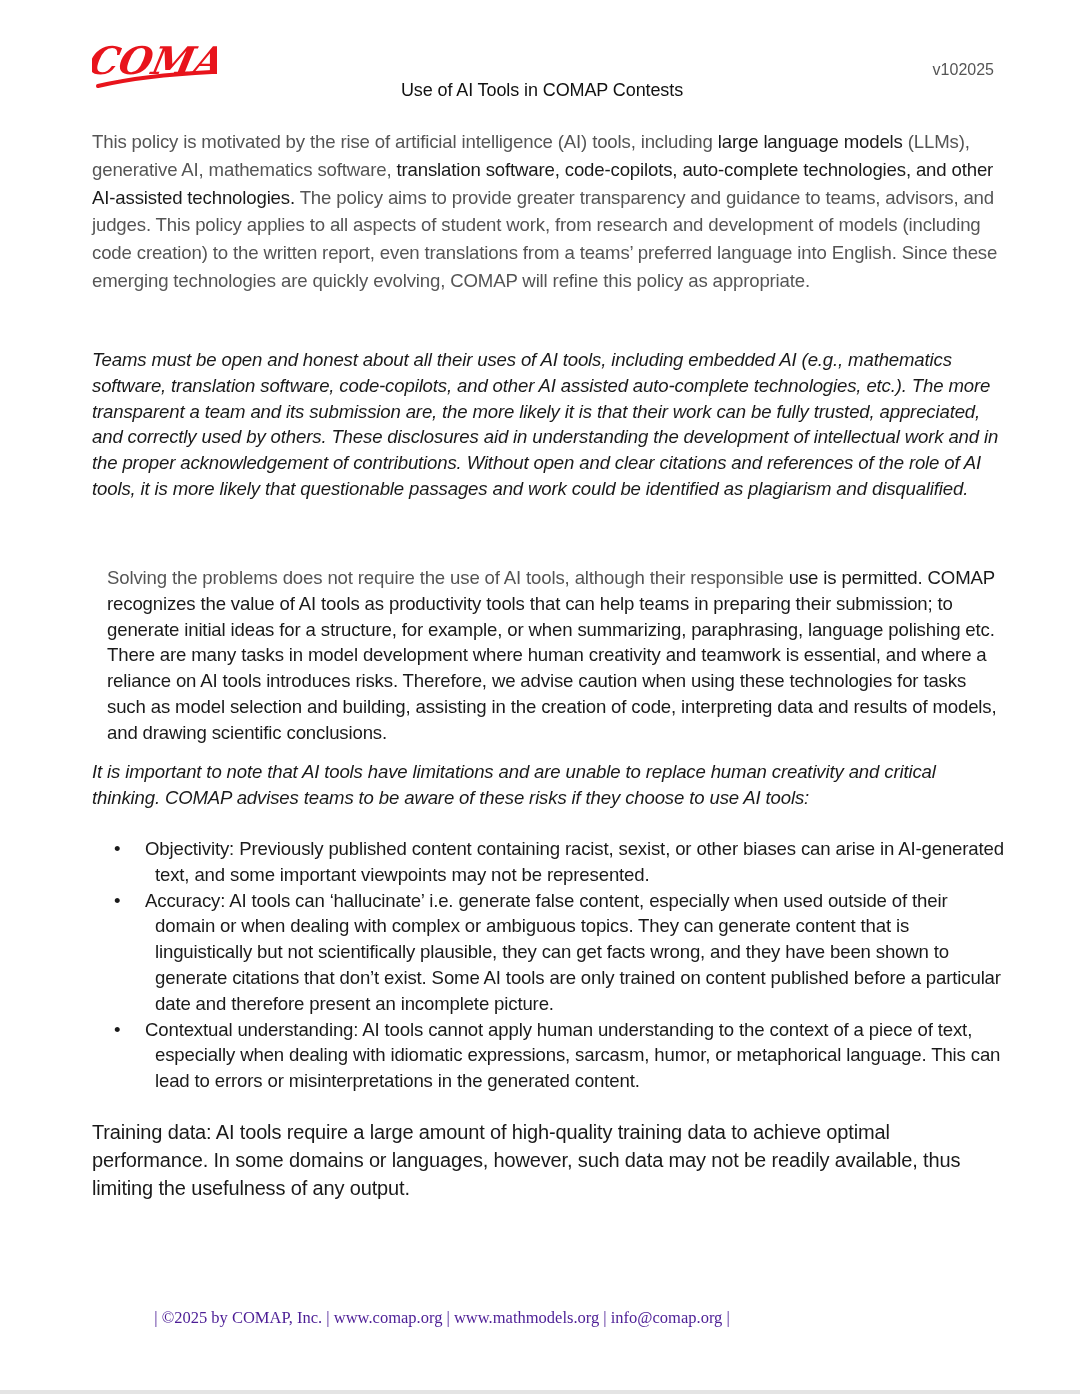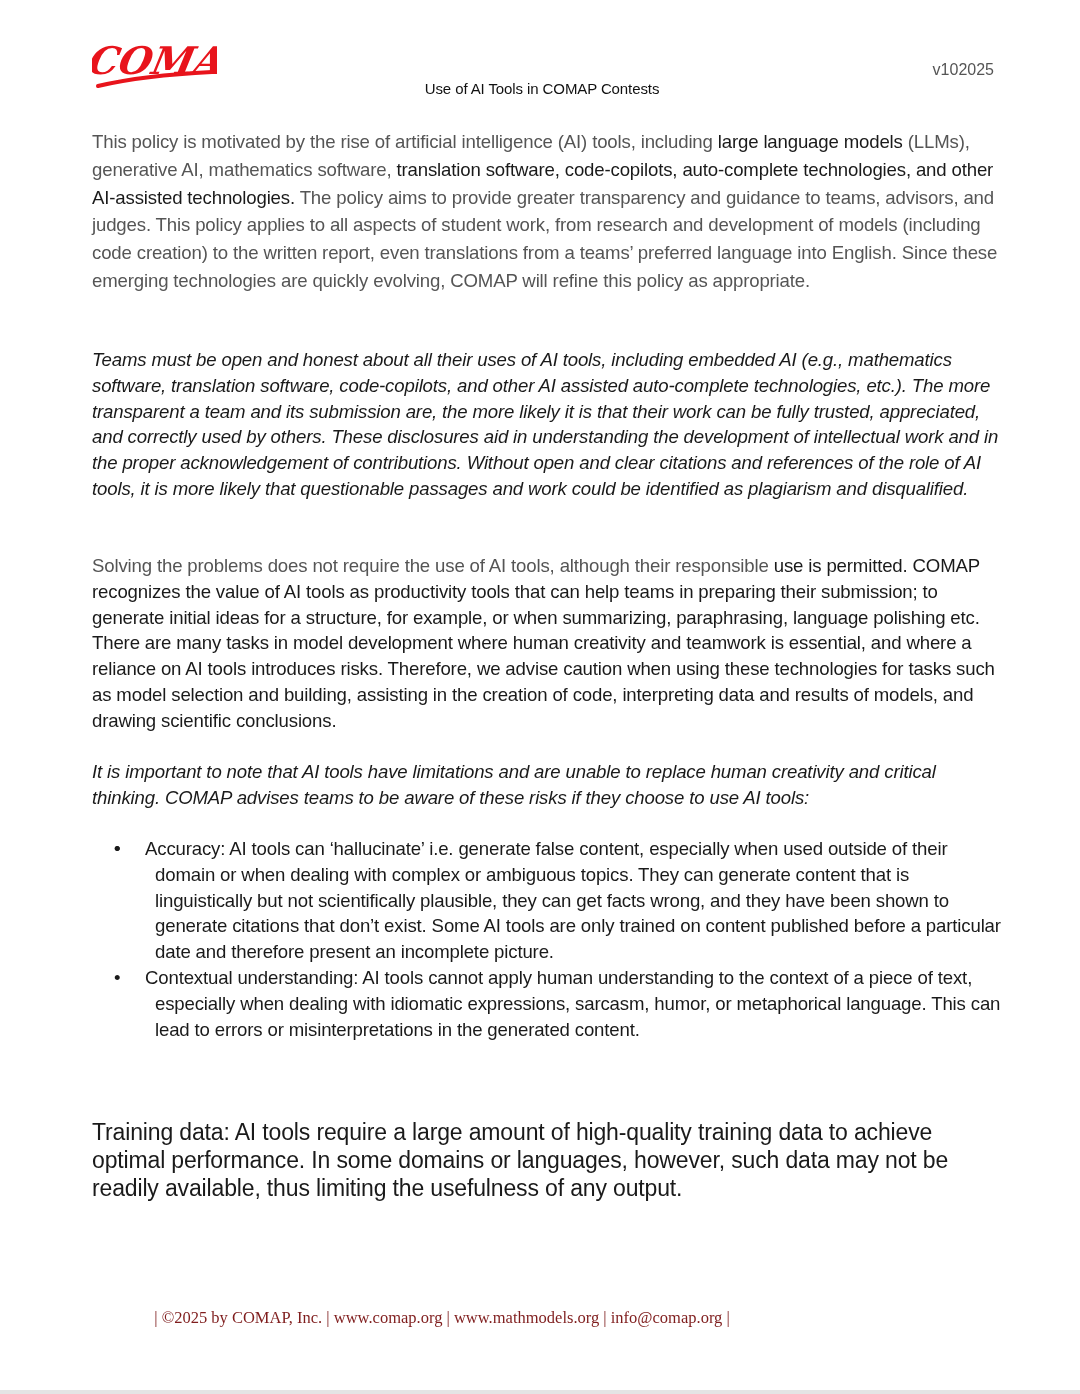--- a/index.html
+++ b/index.html
@@ -8,40 +8,40 @@
       font-family: "Liberation Sans", "DejaVu Sans", sans-serif;
     }
     .page {
       position: absolute; left: 0; top: 0; width: 1080px; height: 1390px;
       background: #ffffff;
     }
     .logo { position: absolute; left: 92px; top: 30px; width: 125px; height: 62px; }
     .version { position: absolute; right: 86px; top: 61px; font-size: 16px; color: #555; }
     .title {
       position: absolute; left: 0; width: 1080px; top: 80px; text-align: center;
-      font-size: 15px; color: #111; letter-spacing: -0.1px;
+      font-size: 18px; color: #111; letter-spacing: -0.1px;
     }
     .title span { position: relative; left: 2px; }
     .body { position: absolute; left: 92px; top: 128px; width: 910px; }
     p { margin: 0; font-size: 18.6px; line-height: 25.8px; color: #1a1a1a; letter-spacing: -0.15px; }
     .grey { color: #555; }
     .p1 { position: absolute; top: 0; line-height: 27.8px; }
     .p2 { position: absolute; top: 219px; font-style: italic; }
-    .p3 { position: absolute; top: 425px; }
+    .p3 { position: absolute; top: 437px; margin-left: 15px; }
     .p4 { position: absolute; top: 631px; font-style: italic; }
     ul { position: absolute; top: 708px; left: 42px; width: 870px; margin: 0; padding: 0; list-style: none; }
     li {
       position: relative; font-size: 18.6px; line-height: 25.8px; color: #1a1a1a;
       padding-left: 21px; text-indent: -10px; letter-spacing: -0.15px;
     }
     li .bullet { position: absolute; left: -20px; text-indent: 0; }
-    .p5 { position: absolute; top: 990px; font-size: 23px; line-height: 28px; color: #1a1a1a; }
+    .p5 { position: absolute; top: 990px; font-size: 20px; line-height: 28px; color: #1a1a1a; }
     .footer {
       position: absolute; top: 1308px; left: 0; width: 884px; text-align: center;
-      font-family: "Liberation Serif", "DejaVu Serif", serif; font-size: 16.5px; color: #7f1d1d;
+      font-family: "Liberation Serif", "DejaVu Serif", serif; font-size: 16.5px; color: #4c1d95;
     }
   </style>
 </head>
 <body>
 
 <div class="page">
 
   <svg class="logo" viewBox="0 0 125 62">
     <text x="4" y="44" font-family="DejaVu Serif, serif" font-style="italic" font-weight="bold" font-size="38" fill="#e8141c" transform="skewX(-12)">COMAP</text>
     <path d="M6 56 C 40 48, 80 44, 120 42" stroke="#e8141c" stroke-width="4" fill="none" stroke-linecap="round"></path>
@@ -53,21 +53,21 @@
   <div class="body">
     <p class="p1"><span class="grey">This policy is motivated by the rise of artificial intelligence (AI) tools, including </span><span>large language models</span><span class="grey"> (LLMs), generative AI, mathematics software, </span><span>translation software, code-copilots, auto-complete technologies, and other AI-assisted technologies.</span><span class="grey"> The policy aims to provide greater transparency and guidance to teams, advisors, and judges. This policy applies to all aspects of student work, from research and development of models (including code creation) to the written report, even translations from a teams’ preferred language into English. Since these emerging technologies are quickly evolving, COMAP will refine this policy as appropriate.</span></p>
 
     <p class="p2">Teams must be open and honest about all their uses of AI tools, including embedded AI (e.g., mathematics software, translation software, code-copilots, and other AI assisted auto-complete technologies, etc.). The more transparent a team and its submission are, the more likely it is that their work can be fully trusted, appreciated, and correctly used by others. These disclosures aid in understanding the development of intellectual work and in the proper acknowledgement of contributions. Without open and clear citations and references of the role of AI tools, it is more likely that questionable passages and work could be identified as plagiarism and disqualified.</p>
 
     <p class="p3"><span class="grey">Solving the problems does not require the use of AI tools, although their responsible </span><span>use is permitted. COMAP recognizes the value of AI tools as productivity tools that can help teams in preparing their submission; to generate initial ideas for a structure, for example, or when summarizing, paraphrasing, language polishing etc. There are many tasks in model development where human creativity and teamwork is essential, and where a reliance on AI tools introduces risks. Therefore, we advise caution when using these technologies for tasks such as model selection and building, assisting in the creation of code, interpreting data and results of models, and drawing scientific conclusions.</span></p>
 
     <p class="p4">It is important to note that AI tools have limitations and are unable to replace human creativity and critical thinking. COMAP advises teams to be aware of these risks if they choose to use AI tools:</p>
 
     <ul>
-      <li><span class="bullet">•</span></li>
+      <li><span class="bullet">•</span><span>Objectivity: Previously published content containing racist, sexist, or other biases can arise in AI-generated text, and some important viewpoints may not be represented.</span></li>
       <li><span class="bullet">•</span><span>Accuracy: AI tools can ‘hallucinate’ i.e. generate false content, especially when used outside of their domain or when dealing with complex or ambiguous topics. They can generate content that is linguistically but not scientifically plausible, they can get facts wrong, and they have been shown to generate citations that don’t exist. Some AI tools are only trained on content published before a particular date and therefore present an incomplete picture.</span></li>
       <li><span class="bullet">•</span><span>Contextual understanding: AI tools cannot apply human understanding to the context of a piece of text, especially when dealing with idiomatic expressions, sarcasm, humor, or metaphorical language. This can lead to errors or misinterpretations in the generated content.</span></li>
     </ul>
 
     <p class="p5">Training data: AI tools require a large amount of high-quality training data to achieve optimal performance. In some domains or languages, however, such data may not be readily available, thus limiting the usefulness of any output.</p>
   </div>
 
   <div class="footer">| ©2025 by COMAP, Inc. | www.comap.org | www.mathmodels.org | info@comap.org |</div>
 </div>
 

